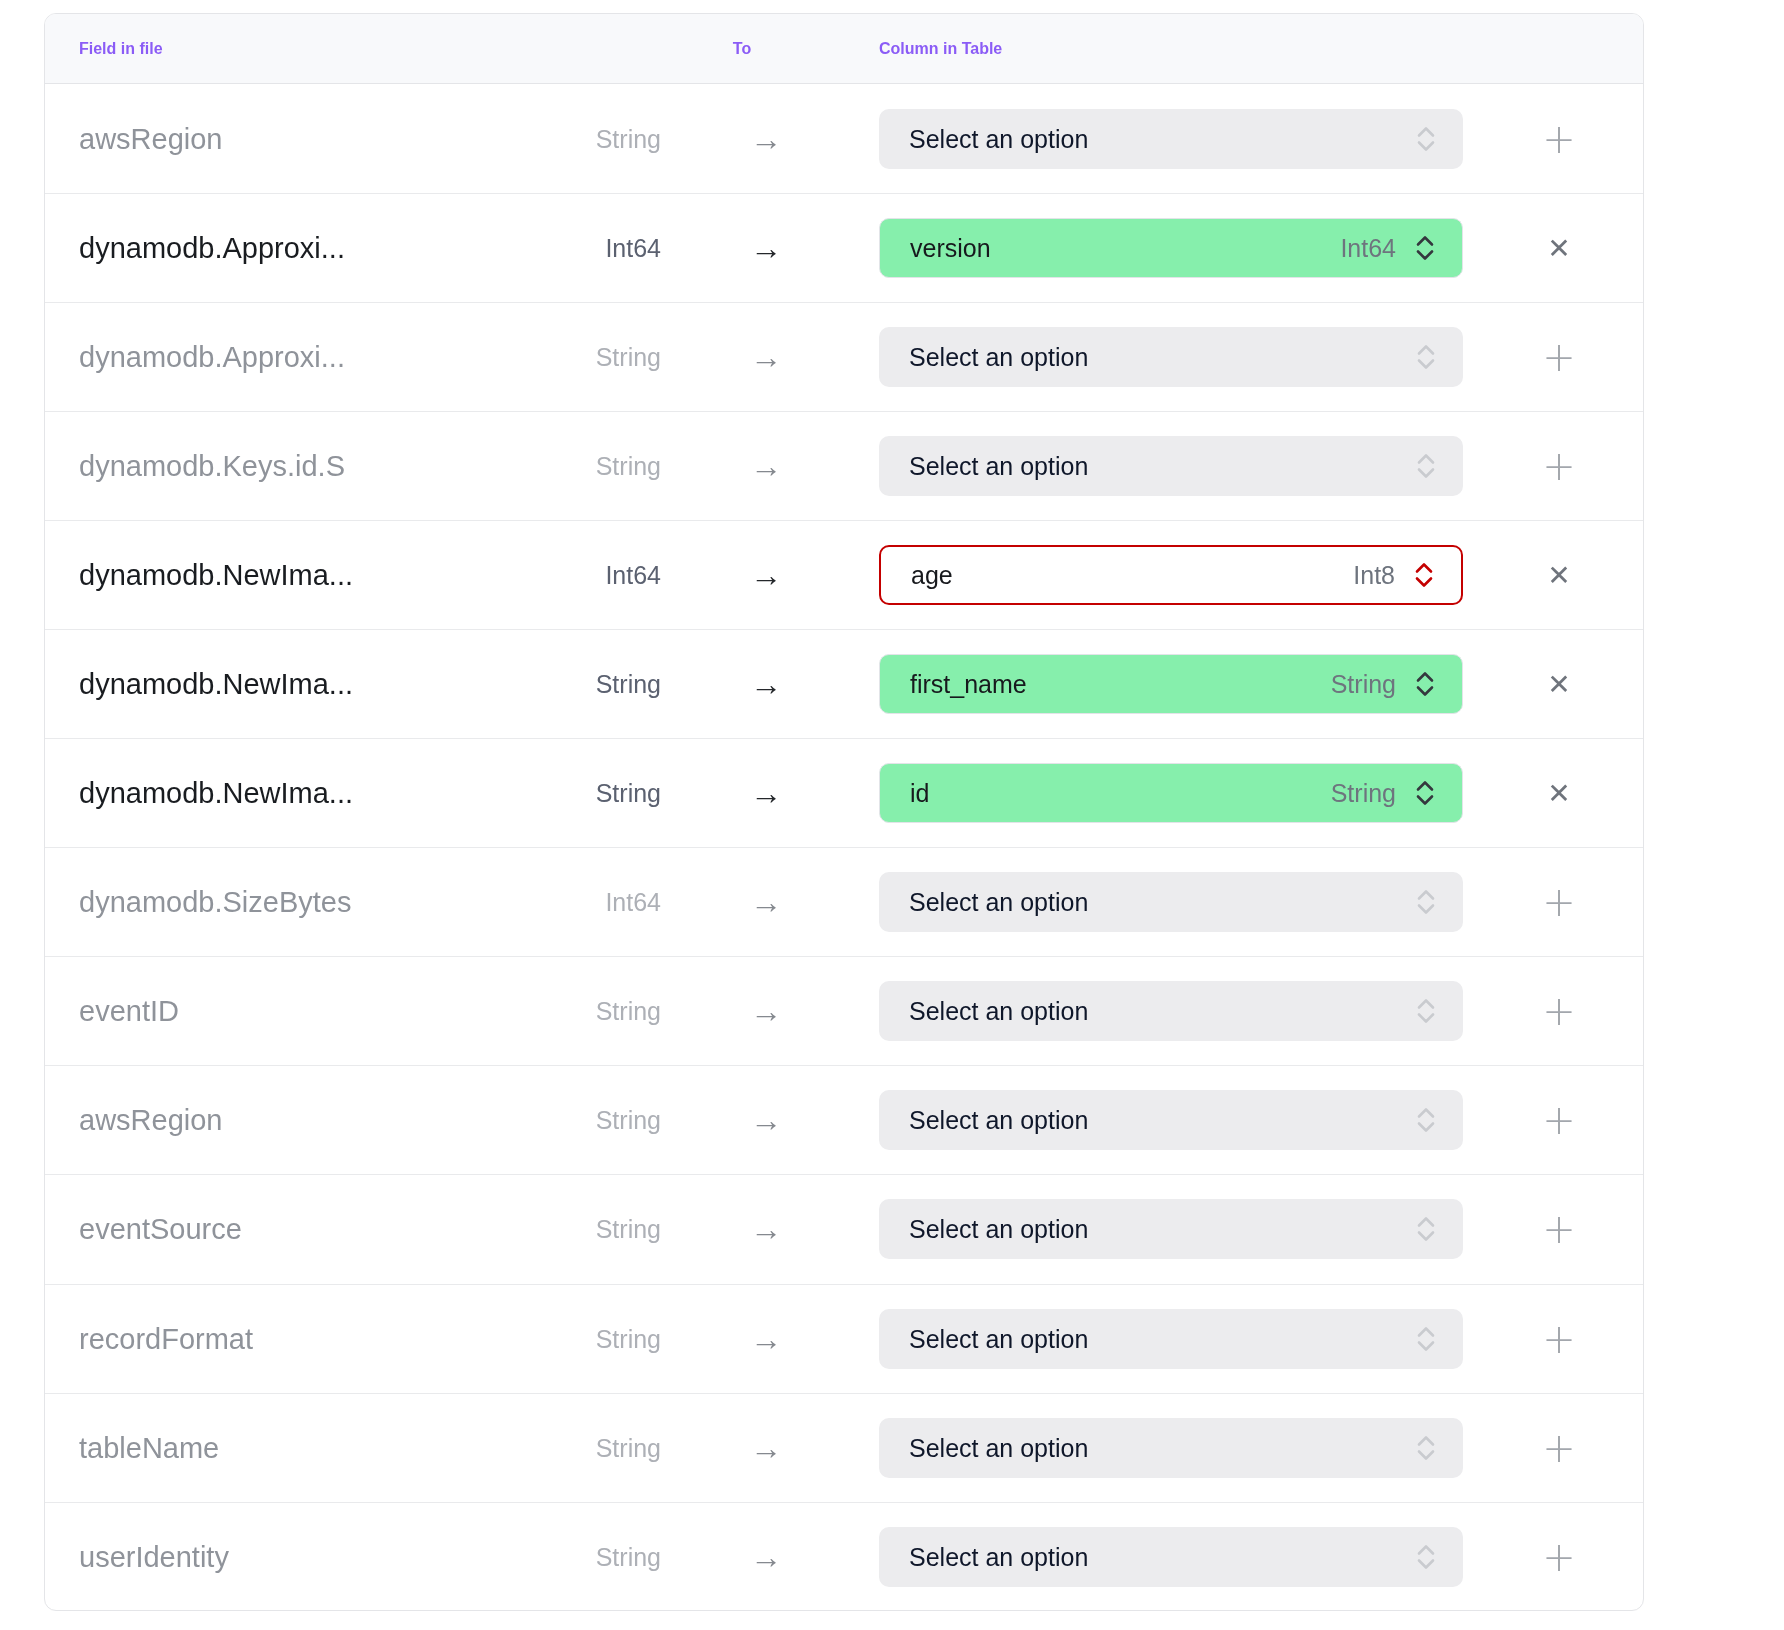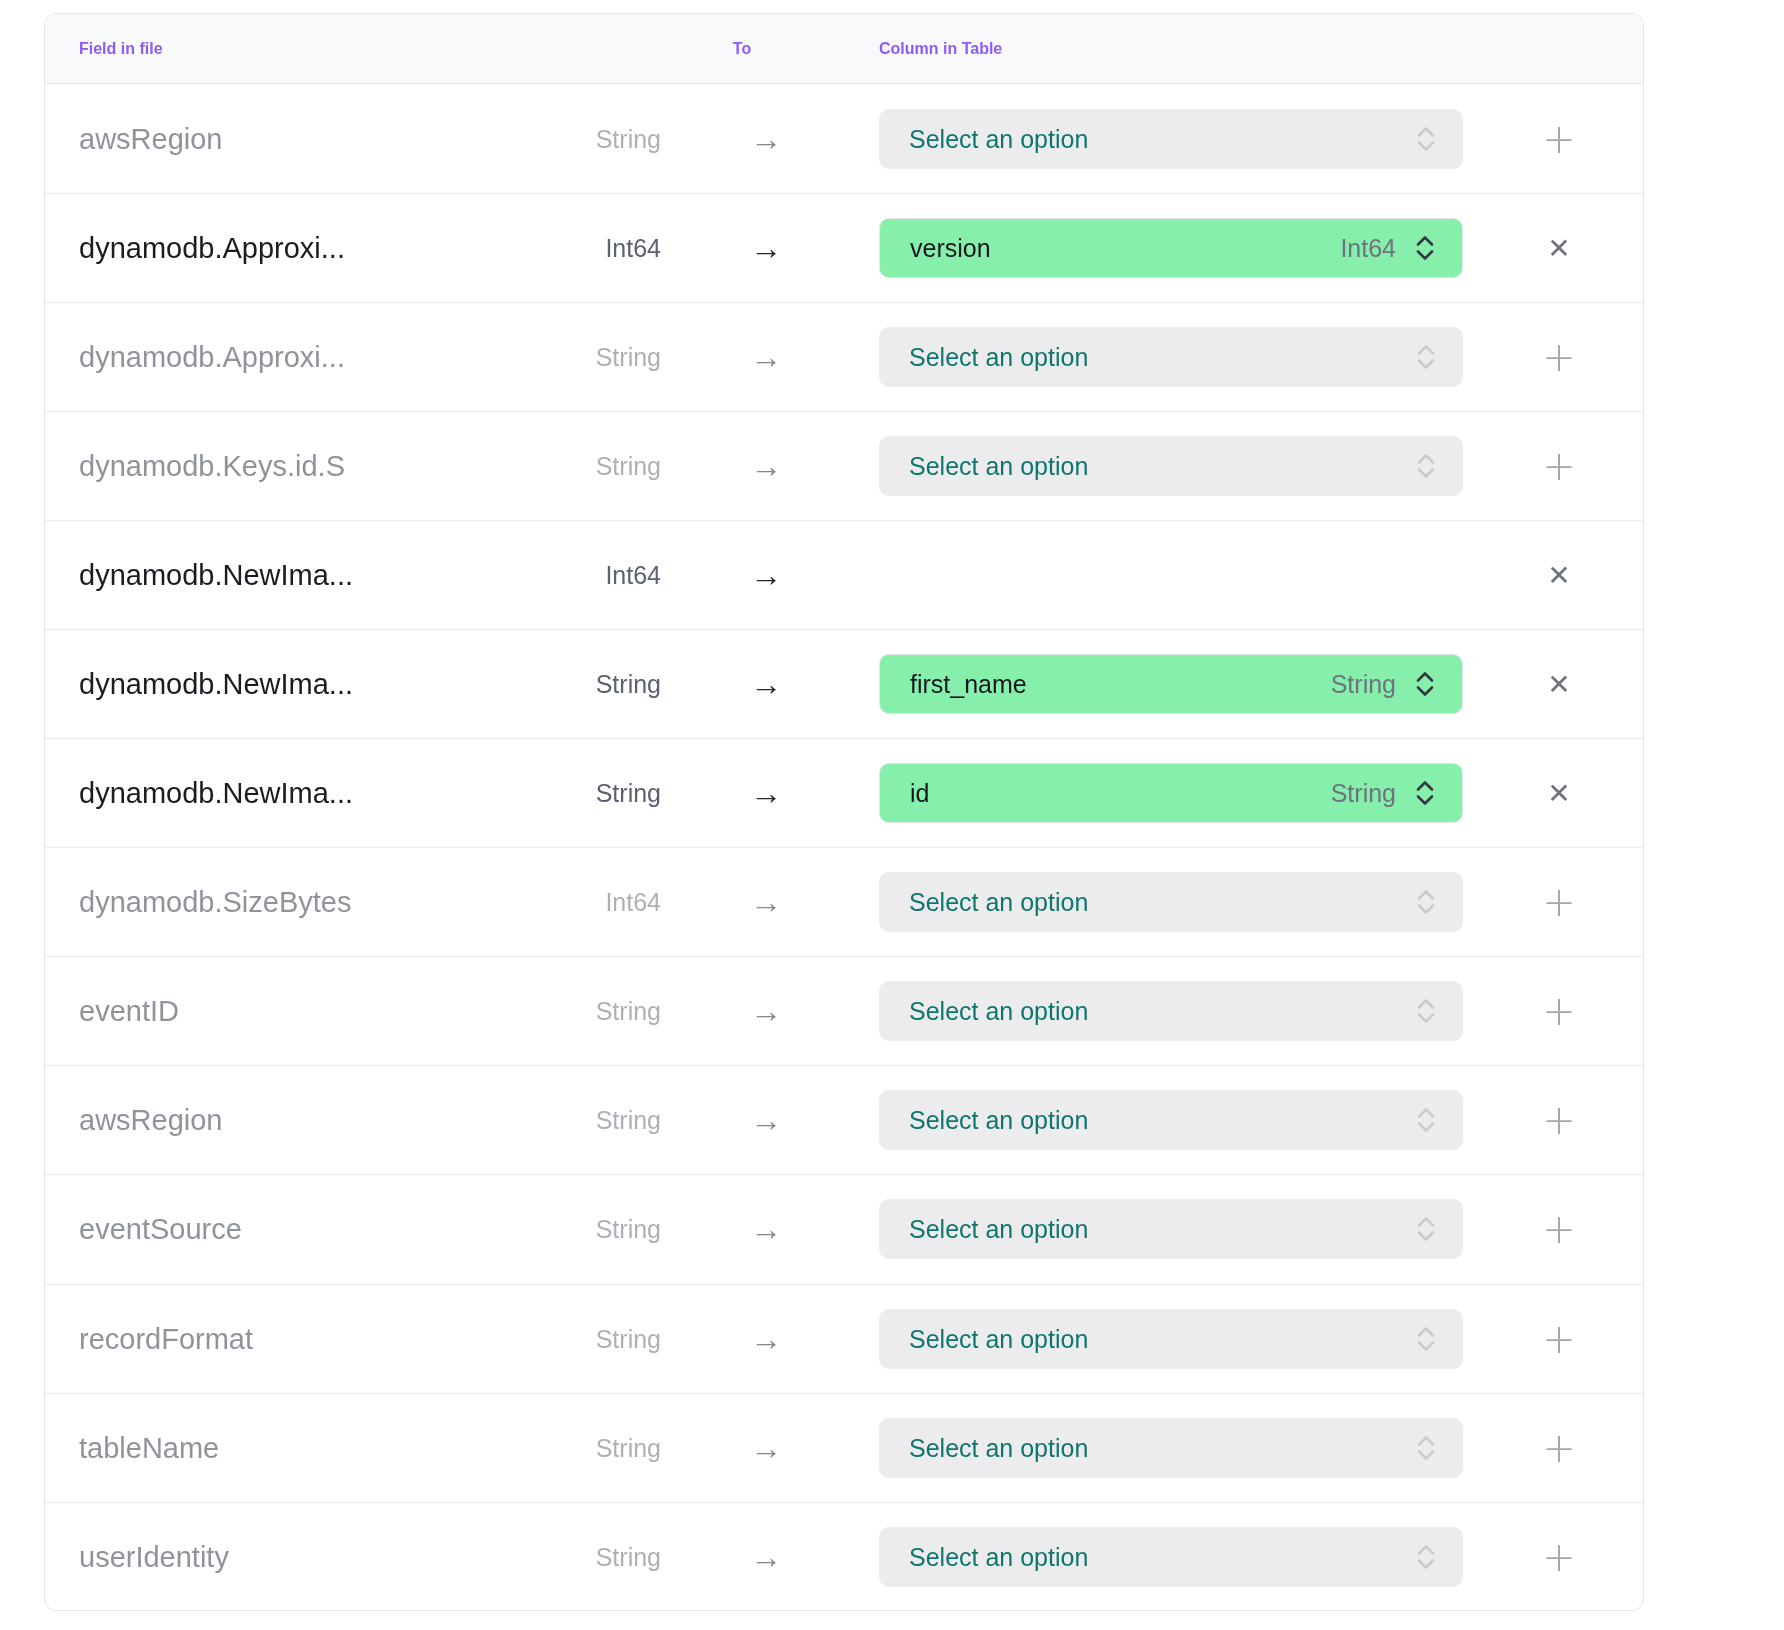--- a/index.html
+++ b/index.html
@@ -37,21 +37,21 @@
   .row.mapped .fname,.row.error .fname{color:#191c20;}
   .row.mapped .ftype,.row.error .ftype{color:#5b6170;}
   .row.mapped .arrow,.row.error .arrow{color:#24272b;}
   .select{
     position:absolute;left:834px;width:584px;height:60px;top:50%;transform:translateY(-50%);
     box-sizing:border-box;border-radius:10px;background:#ececee;border:none;
     cursor:pointer;
   }
   .sel-value{
     position:absolute;left:30px;top:50%;transform:translateY(-50%);
-    font-size:25px;color:#0f766e;white-space:nowrap;
+    font-size:25px;color:#0f172a;white-space:nowrap;
   }
   .sel-type{
     position:absolute;right:66px;top:50%;transform:translateY(-50%);
     font-size:25px;color:#6e747e;
   }
   .chevron{
     position:absolute;right:26px;top:50%;transform:translateY(-50%);
     width:22px;height:30px;
   }
   .chevron polyline{fill:none;stroke:#c9cbcf;stroke-width:2.6;stroke-linecap:round;stroke-linejoin:round;}
@@ -133,20 +133,28 @@
         <polyline points="4,11.5 11,4.5 18,11.5"></polyline>
         <polyline points="4,18.5 11,25.5 18,18.5"></polyline>
       </svg>
     </div>
     <button class="action">+</button>
   </div>
       <div class="row error">
     <span class="fname">dynamodb.NewIma...</span>
     <span class="ftype">Int64</span>
     <span class="arrow">→</span>
+    <div class="select">
+      <span class="sel-value">age</span>
+      <span class="sel-type">Int8</span>
+      <svg class="chevron" viewBox="0 0 22 30">
+        <polyline points="4,11.5 11,4.5 18,11.5"></polyline>
+        <polyline points="4,18.5 11,25.5 18,18.5"></polyline>
+      </svg>
+    </div>
     <button class="action">✕</button>
   </div>
       <div class="row mapped">
     <span class="fname">dynamodb.NewIma...</span>
     <span class="ftype">String</span>
     <span class="arrow">→</span>
     <div class="select">
       <span class="sel-value">first_name</span>
       <span class="sel-type">String</span>
       <svg class="chevron" viewBox="0 0 22 30">

